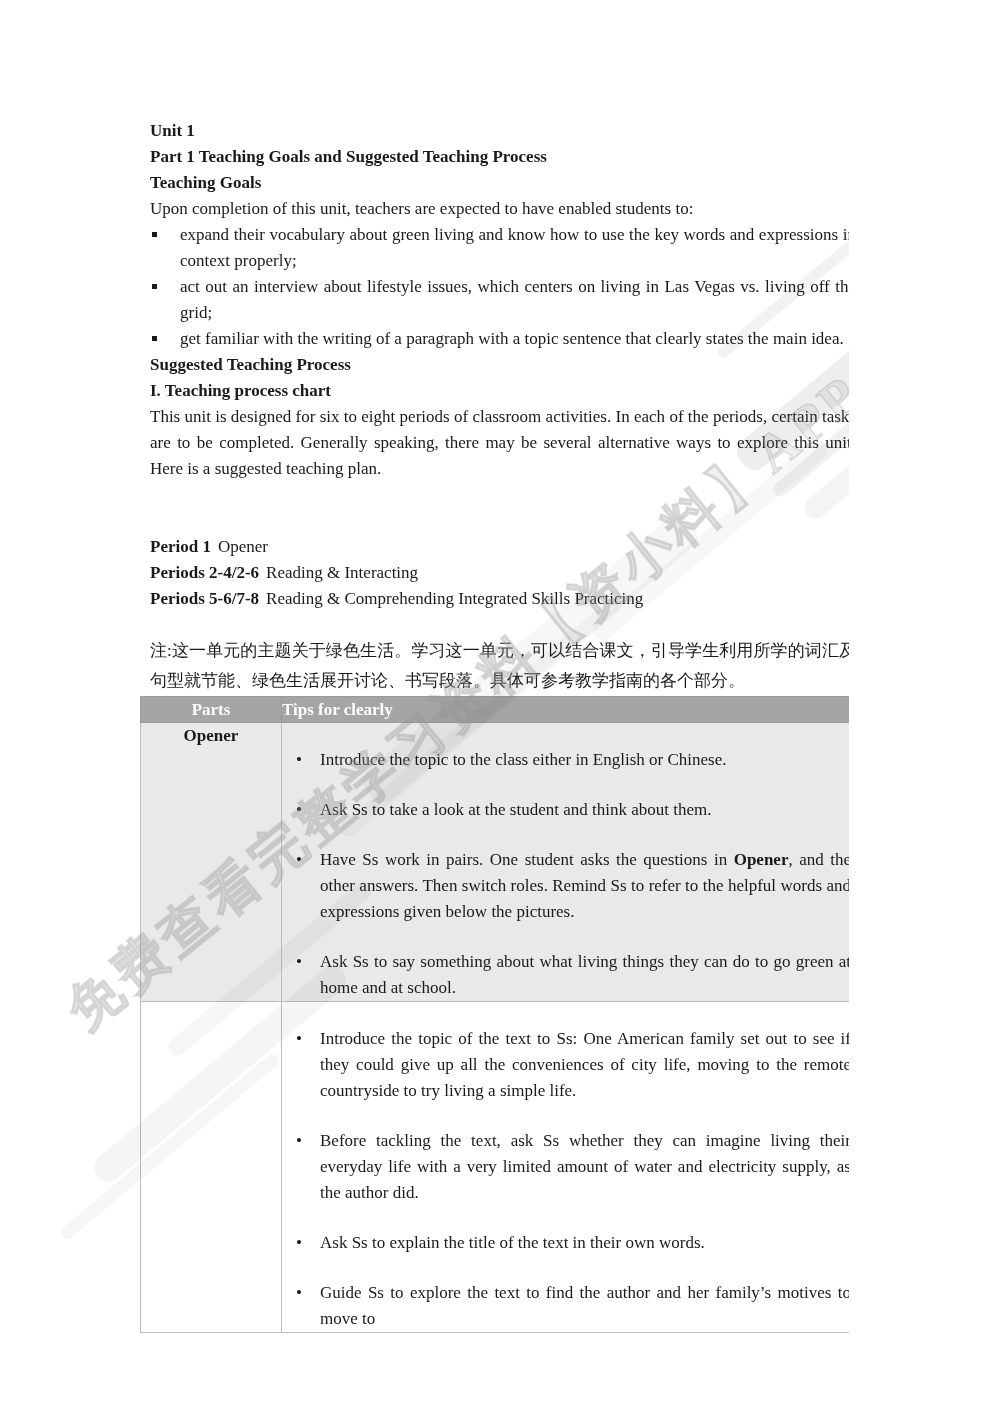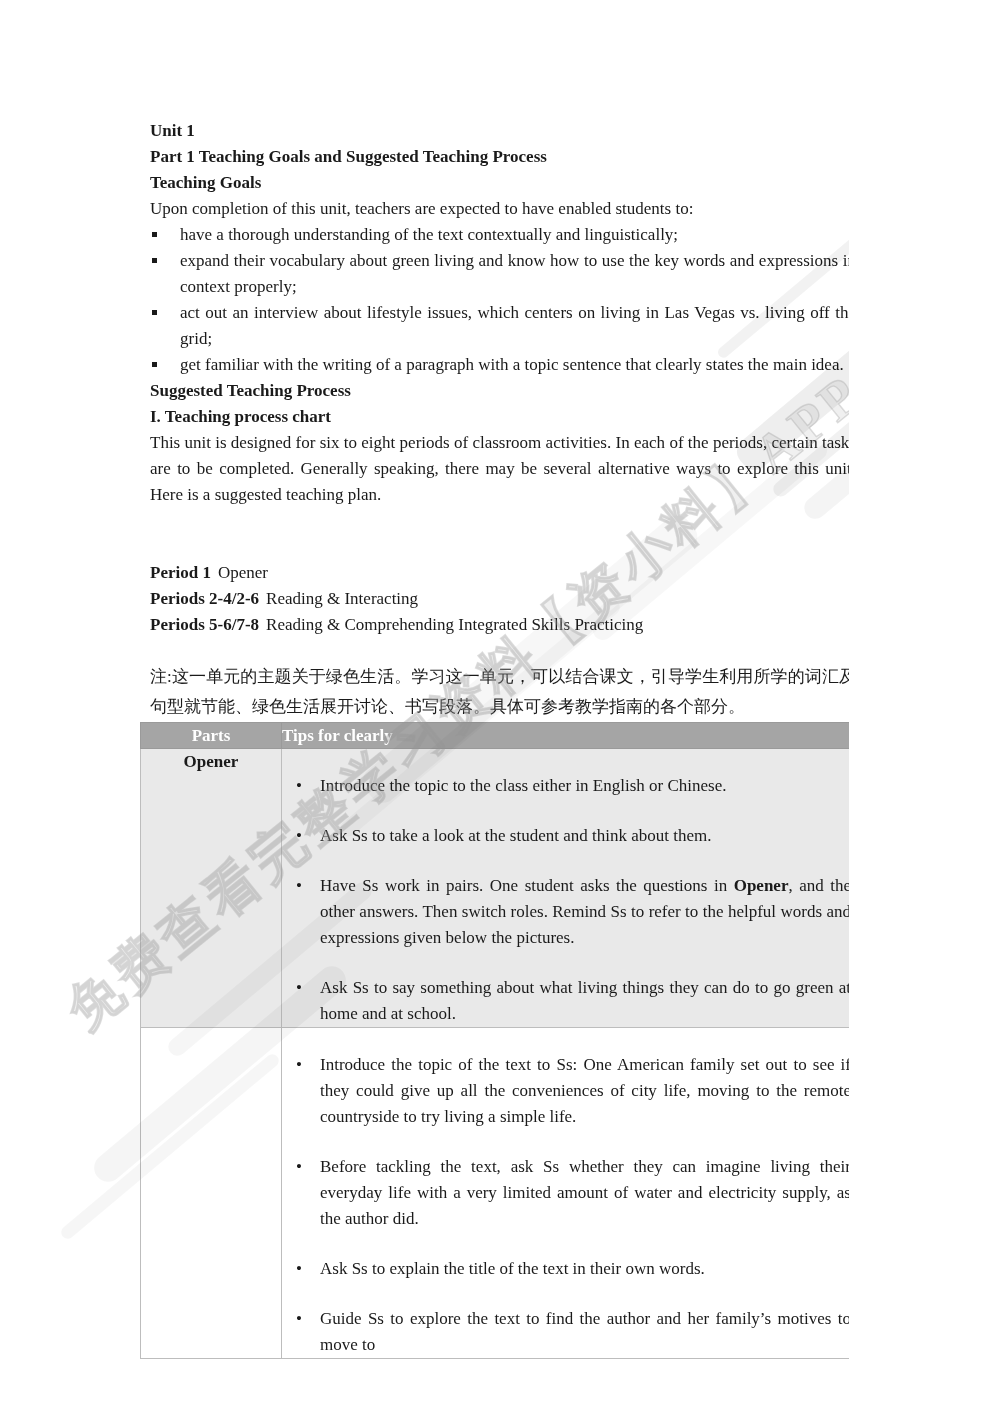--- a/index.html
+++ b/index.html
@@ -77,21 +77,20 @@
 <div class="page">
   <div class="content">
 
     <h1 class="head">Unit 1</h1>
     <h1 class="head">Part 1 Teaching Goals and Suggested Teaching Process</h1>
     <h1 class="head">Teaching Goals</h1>
 
     <p>Upon completion of this unit, teachers are expected to have enabled students to:</p>
 
     <ul class="goals">
-      <li>have a thorough understanding of the text contextually and linguistically;</li>
       <li>expand their vocabulary about green living and know how to use the key words and expressions in context properly;</li>
       <li>act out an interview about lifestyle issues, which centers on living in Las Vegas vs. living off the grid;</li>
       <li>get familiar with the writing of a paragraph with a topic sentence that clearly states the main idea.</li>
     </ul>
 
     <h1 class="head">Suggested Teaching Process</h1>
     <h1 class="head">I. Teaching process chart</h1>
     <p class="just">This unit is designed for six to eight periods of classroom activities. In each of the periods, certain tasks are to be completed. Generally speaking, there may be several alternative ways to explore this unit. Here is a suggested teaching plan.</p>
 
     <div class="periods">

